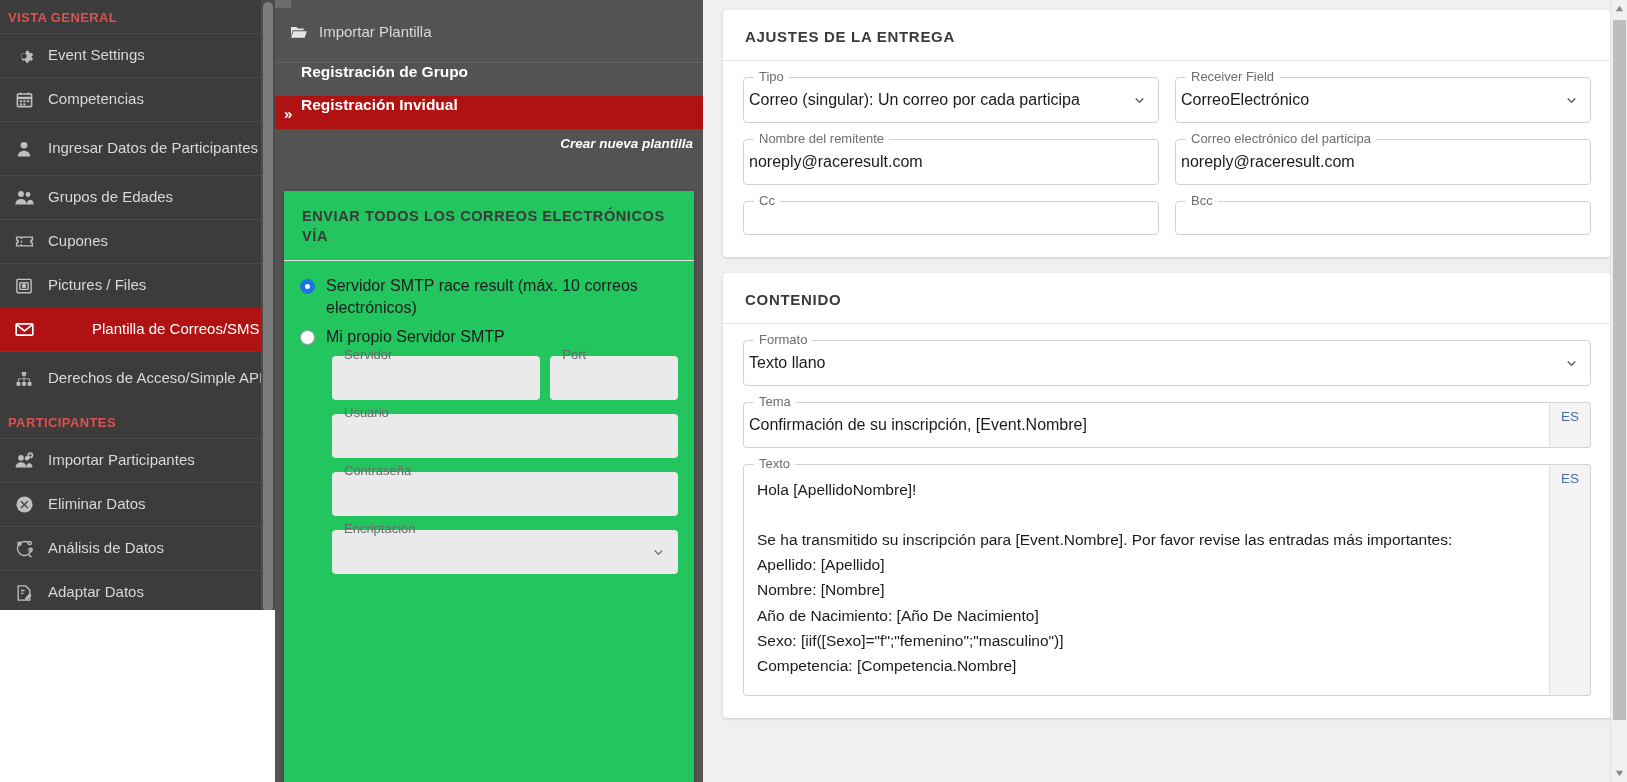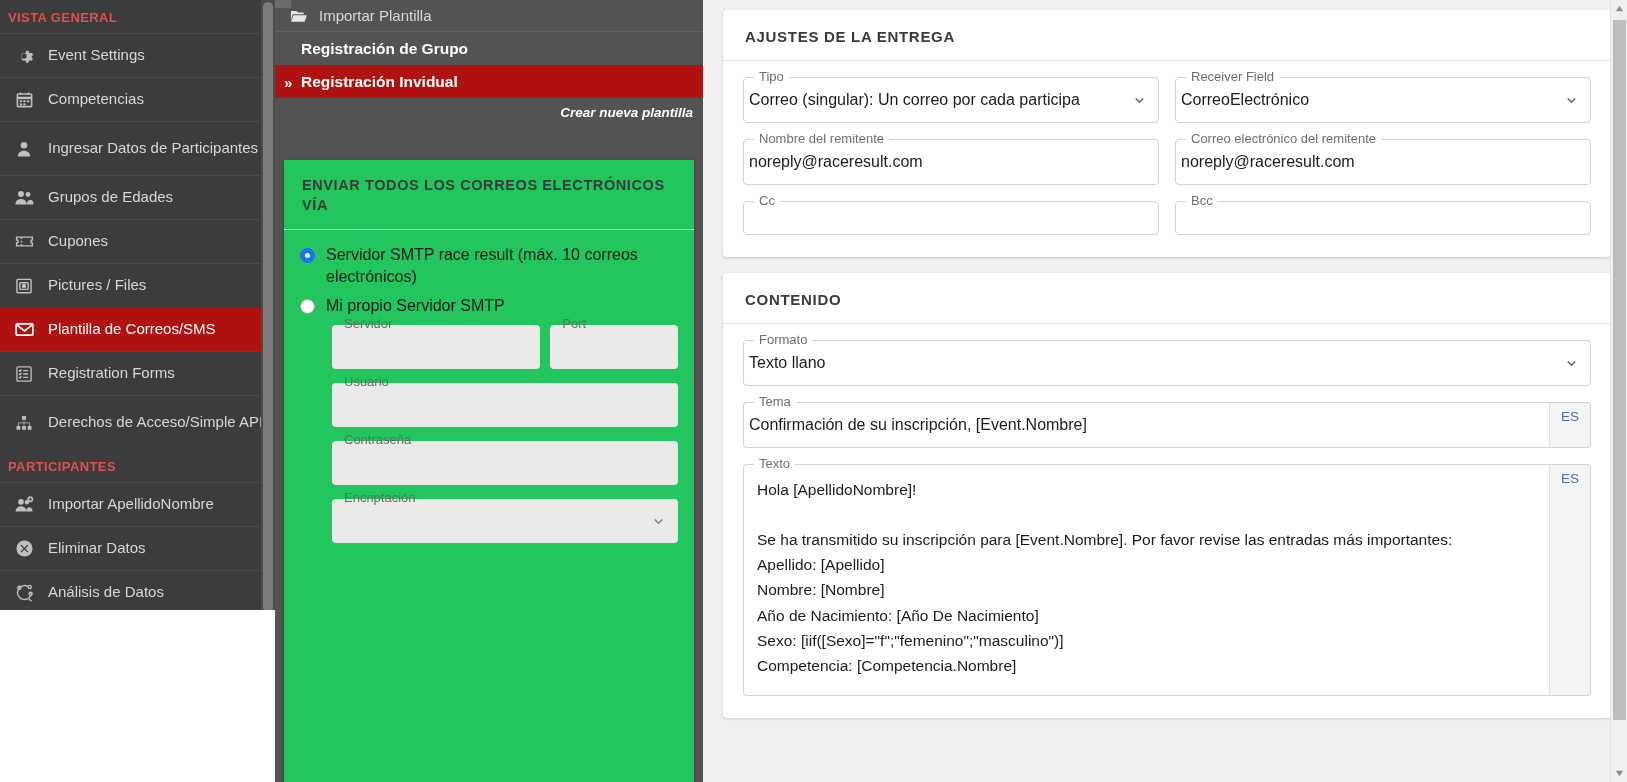--- a/index.html
+++ b/index.html
@@ -35,21 +35,21 @@
     font-size: 15px;
     cursor: pointer;
     line-height: 1.25;
   }
   .side-item .ico {
     width: 32px; min-width: 32px; height: 24px;
     display: flex; align-items: center; justify-content: center;
     margin-right: 8px;
     color: #bfbfbf;
   }
-  .side-item.active { background: #b01212; color: #ffffff; border-top-color: #b01212; }
+  .side-item.active { background: #b01212; color: #ffffff; border-top-color: #b01212; gap: 44px; }
   .side-item.active .ico { color: #ffffff; }
   .side-item .lbl { flex: 1; }
   .side-item.tall { min-height: 54px; }
   .sidebar-scrollbar {
     position: absolute; top: 0; right: 0; width: 14px; height: 782px;
     background: #4b4b4b;
   }
   .sidebar-scrollbar .thumb {
     position: absolute; left: 2px; top: 2px; width: 10px; height: 610px;
     background: #7c7c7c; border-radius: 5px;
@@ -57,34 +57,34 @@
 
   
   .midpanel {
     width: 428px; min-width: 428px; height: 782px;
     background: #535353;
     position: relative;
     overflow: hidden;
   }
   .mid-import {
     display: flex; align-items: center;
-    height: 32px;
+    height: 63px;
     padding-left: 14px;
     color: #d9d9d9;
     font-size: 15px;
     background: #535353;
     border-bottom: 1px solid #616161;
     cursor: pointer;
   }
   .mid-import .ico { width: 30px; display: flex; align-items: center; color: #e6e6e6; }
   .mid-topstrip {
     position: absolute; left: 0; top: 0; width: 16px; height: 8px; background: #6b6b6b;
   }
   .tpl-item {
-    display: flex; align-items: center;
+    display: flex; 
     height: 33px;
     padding-left: 26px;
     color: #ffffff;
     font-size: 15.5px;
     font-weight: bold;
     cursor: pointer;
     position: relative;
   }
   .tpl-item.active { background: #b01212; }
   .tpl-item .chev {
@@ -341,30 +341,20 @@
     <div class="side-item active">
       <span class="ico">
         <svg width="21" height="21" viewBox="0 0 24 24" fill="none" stroke="currentColor" stroke-width="1.9">
             <rect x="2.5" y="5.5" width="19" height="13" rx="1"></rect>
             <path d="M2.5 6.2L12 13.6l9.5-7.4"></path>
           </svg>
       </span>
       <span class="lbl">Plantilla de Correos/SMS</span>
     </div>
 
-    <div class="side-item">
-      <span class="ico">
-        <svg width="20" height="20" viewBox="0 0 24 24" fill="none" stroke="currentColor" stroke-width="1.6">
-            <rect x="3.5" y="3.5" width="17" height="17" rx="1"></rect>
-            <path d="M11 8h6M11 12h6M11 16h6"></path>
-            <path d="M6 7.6l1.2 1.2L9 6.6M6 11.6l1.2 1.2L9 10.6M6 15.6l1.2 1.2L9 14.6"></path>
-          </svg>
-      </span>
-      <span class="lbl">Registration Forms</span>
-    </div>
 
     <div class="side-item tall">
       <span class="ico">
         <svg width="20" height="20" viewBox="0 0 24 24" fill="currentColor">
             <rect x="9.5" y="3.5" width="5" height="4.6" rx=".6"></rect>
             <rect x="3" y="15.5" width="4.6" height="4.6" rx=".6"></rect>
             <rect x="9.7" y="15.5" width="4.6" height="4.6" rx=".6"></rect>
             <rect x="16.4" y="15.5" width="4.6" height="4.6" rx=".6"></rect>
             <path d="M11.6 8.1h.8v3.3h-.8zM5 11.4h14v.9H5zM4.9 11.7h.9v4h-.9zM11.6 11.7h.8v4h-.8zM18.2 11.7h.9v4h-.9z"></path>
           </svg>
@@ -379,21 +369,21 @@
         <svg width="21" height="21" viewBox="0 0 24 24" fill="currentColor">
             <circle cx="8" cy="9" r="3.2"></circle>
             <circle cx="14.8" cy="9.4" r="2.5"></circle>
             <path d="M1.8 20c0-3.5 2.7-5.9 6.2-5.9s6.2 2.4 6.2 5.9z"></path>
             <path d="M14 20c0-2.7 1.2-5 3.6-5 2 0 3.5 1.7 3.5 5z"></path>
             <circle cx="18.6" cy="6" r="3.4"></circle>
             <path d="M18.1 4.1h1v3.8h-1z" fill="#3c3c3c"></path>
             <path d="M16.7 5.5h3.8v1h-3.8z" fill="#3c3c3c"></path>
           </svg>
       </span>
-      <span class="lbl">Importar ApellidoNombre</span>
+      <span class="lbl">Importar Participantes</span>
     </div>
 
     <div class="side-item">
       <span class="ico">
         <svg width="21" height="21" viewBox="0 0 24 24" fill="currentColor">
             <circle cx="12" cy="12" r="9.2"></circle>
             <path d="M8.4 7.6l8 8-1.1 1.1-8-8zM15.3 7.6l1.1 1.1-8 8-1.1-1.1z" fill="#3c3c3c"></path>
           </svg>
       </span>
       <span class="lbl">Eliminar Datos</span>
@@ -530,21 +520,21 @@
             </span>
           </div>
         </div>
 
         <div class="grid2">
           <div class="ofld">
             <span class="olabel">Nombre del remitente</span>
             <span class="ovalue">noreply@raceresult.com</span>
           </div>
           <div class="ofld">
-            <span class="olabel">Correo electrónico del remitente</span>
+            <span class="olabel">Correo electrónico del participa</span>
             <span class="ovalue">noreply@raceresult.com</span>
           </div>
         </div>
 
         <div class="grid2">
           <div class="ofld empty">
             <span class="olabel">Cc</span>
             <span class="ovalue"></span>
           </div>
           <div class="ofld empty">

